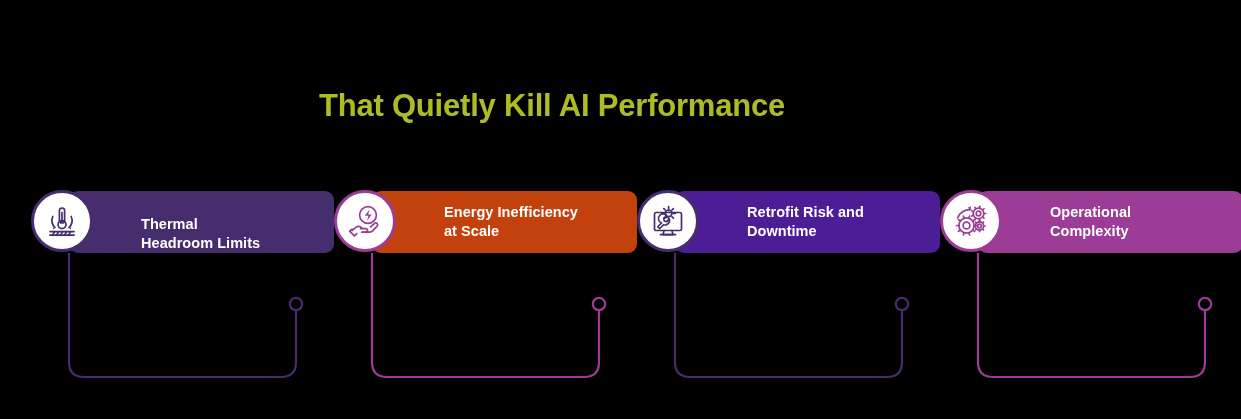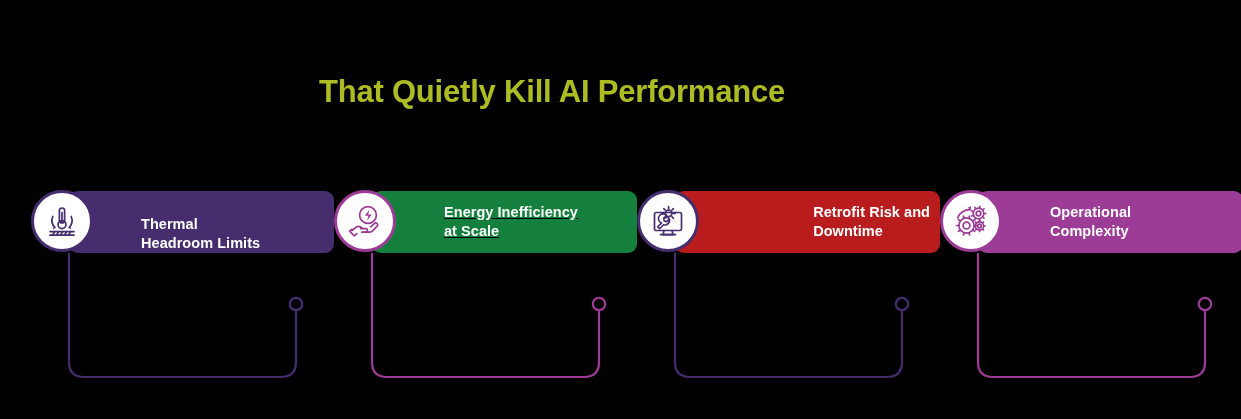--- a/index.html
+++ b/index.html
@@ -16,21 +16,21 @@
   }
   #infographic {
     position: absolute;
     inset: 0;
     width: 1241px;
     height: 419px;
   }
   .title {
     position: absolute;
     left: 0;
-    top: 74px;
+    top: 88px;
     width: 1104px;
     text-align: center;
     font-family: "Liberation Sans", sans-serif;
     font-weight: bold;
     font-size: 31px;
     letter-spacing: -0.2px;
     color: #aebc23;
     white-space: nowrap;
   }
   .item {
@@ -126,39 +126,39 @@
               <line x1="8.5" y1="32.2" x2="10.6" y2="28.6"></line>
               <line x1="12.5" y1="32.2" x2="14.6" y2="28.6"></line>
               <line x1="16.5" y1="32.2" x2="18.6" y2="28.6"></line>
               <line x1="20.5" y1="32.2" x2="22.6" y2="28.6"></line>
               <line x1="24.5" y1="32.2" x2="26.6" y2="28.6"></line>
             </g>
           </svg>
         </div>
       </div>
       <div class="item" style="left: 334px; width: 303px;">
-        <div class="card" style="width: 265px; background: #15803d; text-decoration: underline;">
+        <div class="card" style="width: 265px; background: #c2410c;">
           <div class="card-label">Energy Inefficiency
 at Scale</div>
         </div>
         <div class="icon-circle" style="border: 3px solid rgb(156, 60, 150);">
           <svg width="36" height="36" viewBox="0 0 36 36">
             <g fill="none" stroke="#9c3c96" stroke-width="1.7" stroke-linecap="round" stroke-linejoin="round">
               <circle cx="21" cy="12" r="8.4"></circle>
               <path d="M22.4 6.8l-4.6 6h3.6l-1.4 5 4.8-6.2h-3.6z" fill="#9c3c96" stroke="none"></path>
               <path d="M5 27.5l4.2-3.4c1.1-.9 2.6-1 3.8-.3l2.4 1.4"></path>
               <path d="M13.6 25.6h5.1a1.8 1.8 0 0 1 0 3.6h-4"></path>
               <path d="M17.4 29.2h5.2c1.2 0 2.3-.5 3.1-1.4l4.6-4.9a1.9 1.9 0 0 0-2.7-2.6l-4 3.6"></path>
               <path d="M5 26.1l-2.4 2.1 4.8 4.6 2.4-2.2"></path>
             </g>
           </svg>
         </div>
       </div>
       <div class="item" style="left: 637px; width: 303px;">
-        <div class="card" style="width: 265px; background: #b91c1c; justify-content: flex-end;">
+        <div class="card" style="width: 265px; background: #4c1d95;">
           <div class="card-label">Retrofit Risk and
 Downtime</div>
         </div>
         <div class="icon-circle" style="border: 3px solid rgb(69, 45, 110);">
           <svg width="36" height="36" viewBox="0 0 36 36">
             <g fill="none" stroke="#452d6e" stroke-width="1.7" stroke-linecap="round" stroke-linejoin="round">
               <rect x="4.5" y="9.5" width="27" height="18" rx="1.6"></rect>
               <path d="M14 27.5l-1 4.2h10l-1-4.2"></path>
               <line x1="10.5" y1="31.7" x2="25.5" y2="31.7"></line>
               <circle cx="18.6" cy="10.4" r="3.3"></circle>

